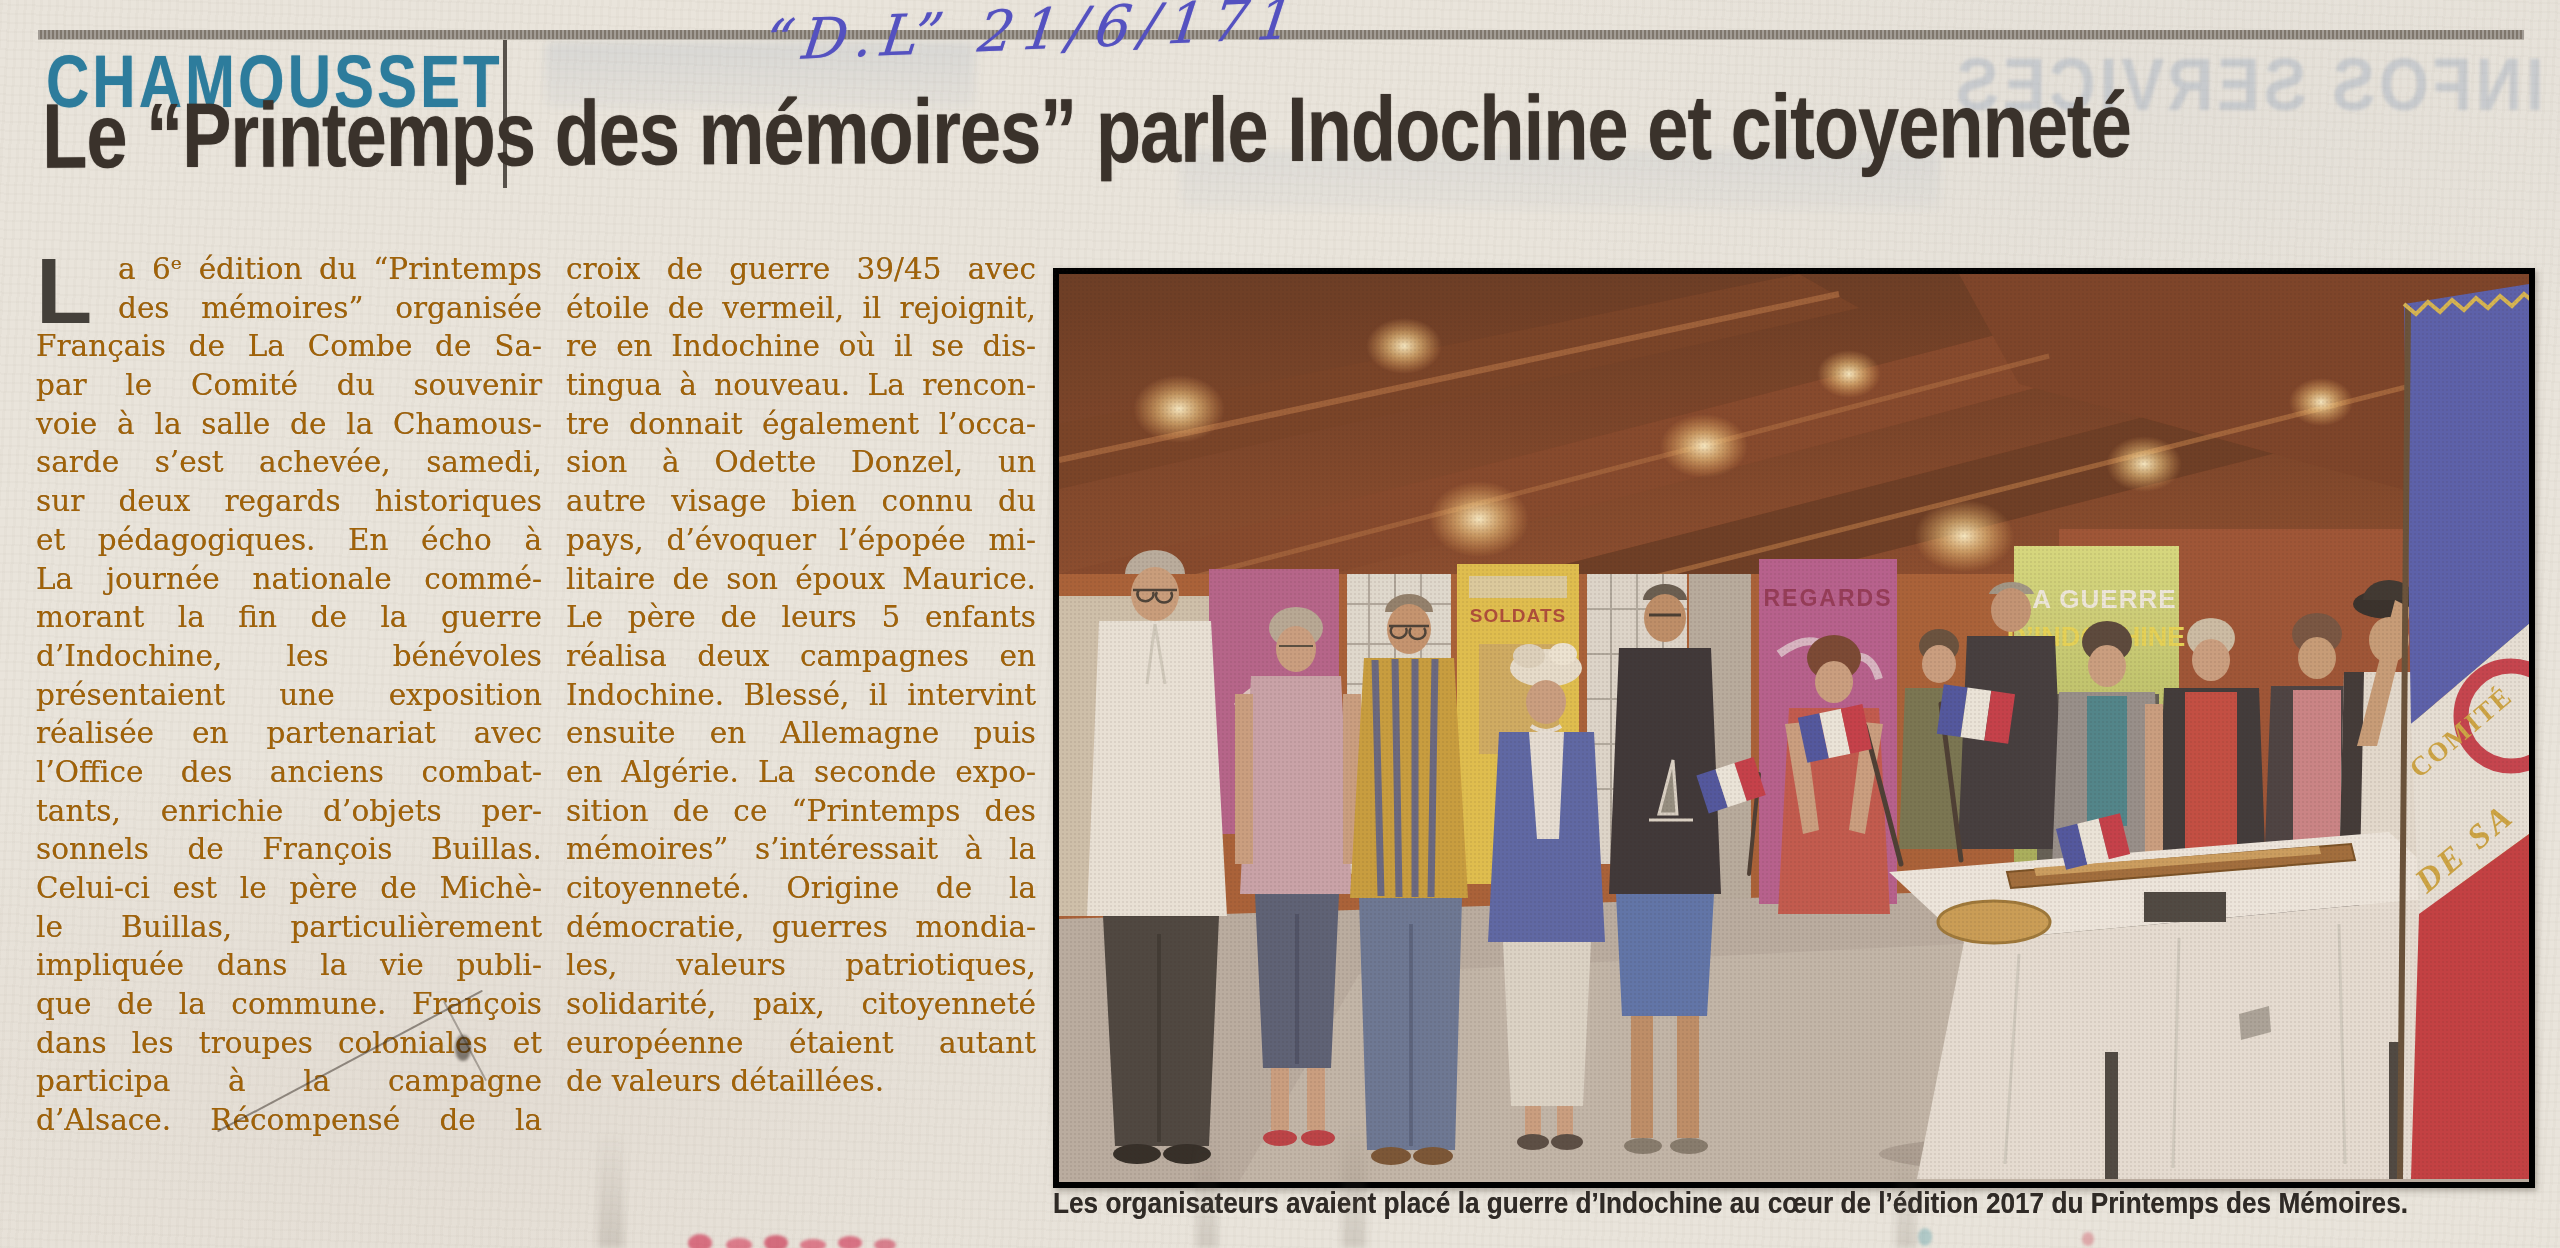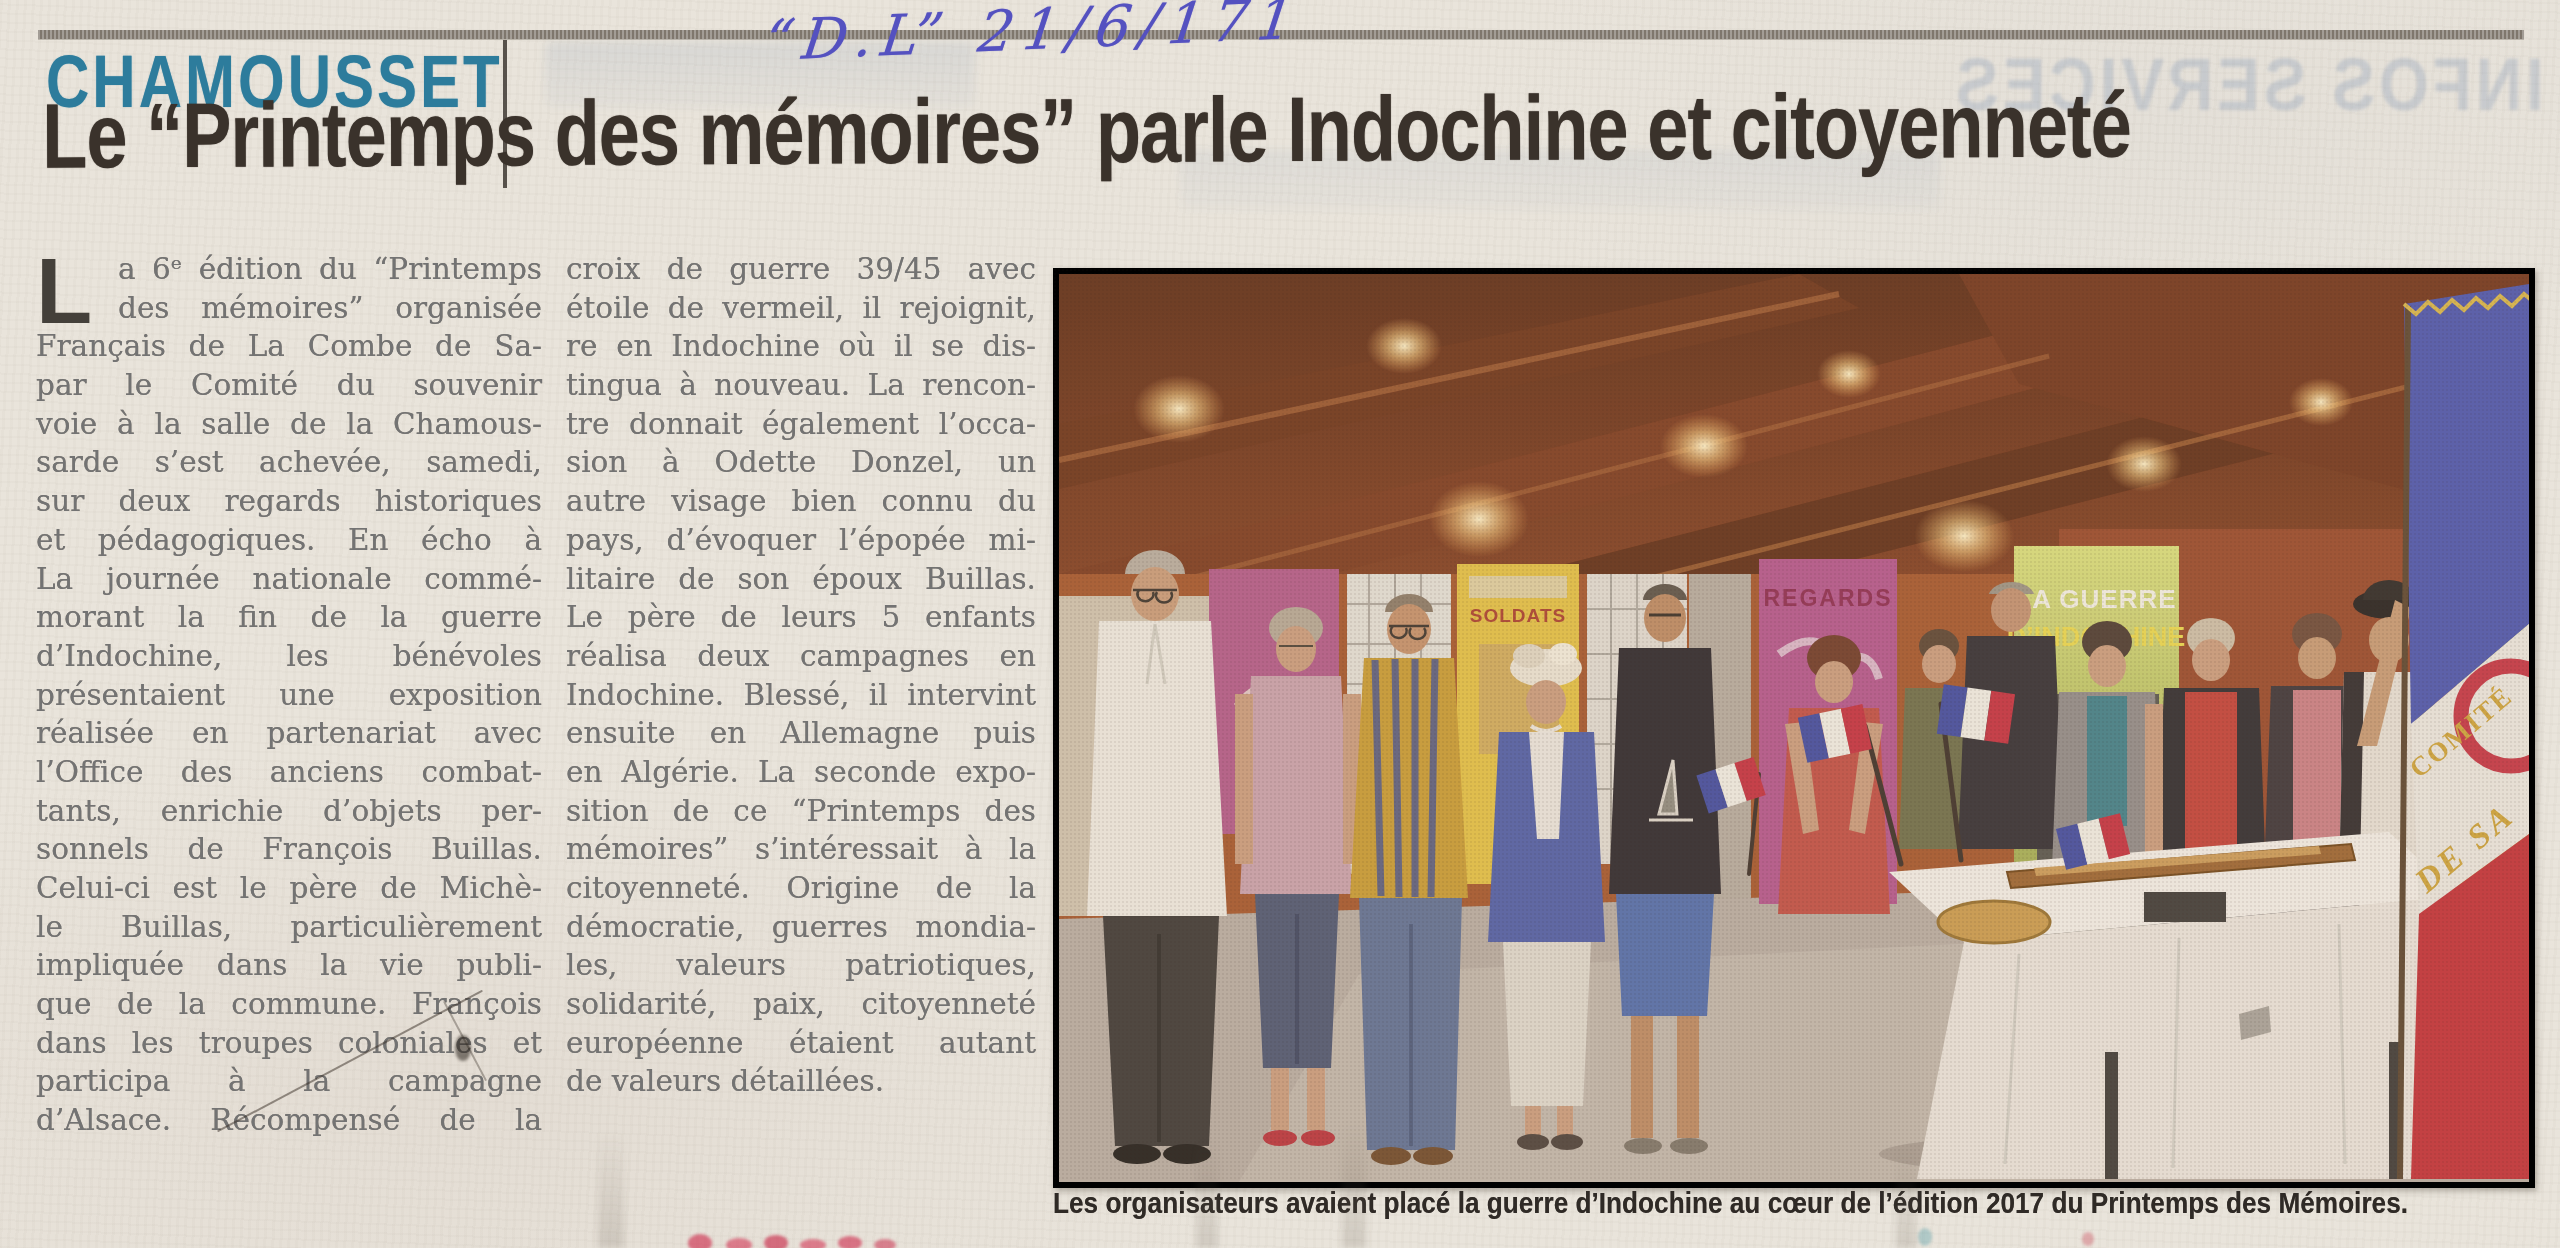--- a/index.html
+++ b/index.html
@@ -31,21 +31,21 @@
     color:#3a322b;letter-spacing:-1px;white-space:nowrap;
     transform:scale(1.0,1.24) rotate(-0.25deg);transform-origin:left top;
     text-shadow:0 0 1px rgba(58,50,43,.6);}
   .ghost{color:rgba(115,140,175,.26);font-weight:900;pointer-events:none;
     filter:blur(1.5px);}
   .ghost-infos{left:1952px;top:48px;font-size:64px;letter-spacing:4px;
     transform:scaleX(-1) scaleY(1.15);transform-origin:center;}
   .ghost-band{background:linear-gradient(180deg, rgba(120,145,180,.14), rgba(120,145,180,.05));
     filter:blur(4px);border-radius:8px;}
   
-  .col{top:252px;color:#737373;}
+  .col{top:252px;color:#a16207;}
   #col1{left:36px;width:506px;}
   #col2{left:566px;width:470px;}
   .tline{font-family:"DejaVu Serif", serif;font-size:29.5px;height:38.7px;
     text-align:justify;text-align-last:justify;white-space:normal;
     text-shadow:0 0 .4px rgba(70,60,50,.55);}
   #col1 .tline:nth-child(-n+2){padding-left:82px;}
   #col2 .tline:last-child{text-align-last:left;}
   .dropcap{left:36px;top:252px;font-family:"Liberation Sans", sans-serif;font-weight:900;
     font-size:92px;line-height:78px;color:#44403a;}
   
@@ -106,21 +106,21 @@
   </div>
 <div id="col2" class="abs col">
     <div class="tline">croix de guerre 39/45 avec</div>
     <div class="tline">étoile de vermeil, il rejoignit,</div>
     <div class="tline">re en Indochine où il se dis-</div>
     <div class="tline">tingua à nouveau. La rencon-</div>
     <div class="tline">tre donnait également l’occa-</div>
     <div class="tline">sion à Odette Donzel, un</div>
     <div class="tline">autre visage bien connu du</div>
     <div class="tline">pays, d’évoquer l’épopée mi-</div>
-    <div class="tline">litaire de son époux Buillas.</div>
+    <div class="tline">litaire de son époux Maurice.</div>
     <div class="tline">Le père de leurs 5 enfants</div>
     <div class="tline">réalisa deux campagnes en</div>
     <div class="tline">Indochine. Blessé, il intervint</div>
     <div class="tline">ensuite en Allemagne puis</div>
     <div class="tline">en Algérie. La seconde expo-</div>
     <div class="tline">sition de ce “Printemps des</div>
     <div class="tline">mémoires” s’intéressait à la</div>
     <div class="tline">citoyenneté. Origine de la</div>
     <div class="tline">démocratie, guerres mondia-</div>
     <div class="tline">les, valeurs patriotiques,</div>

